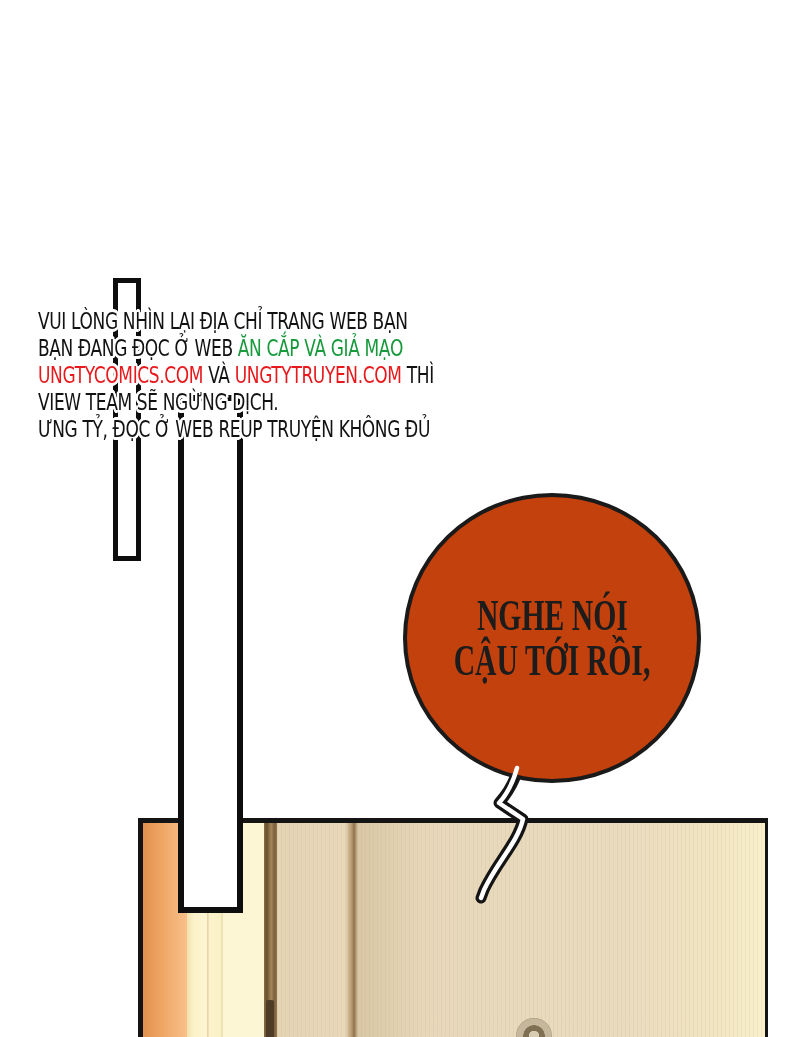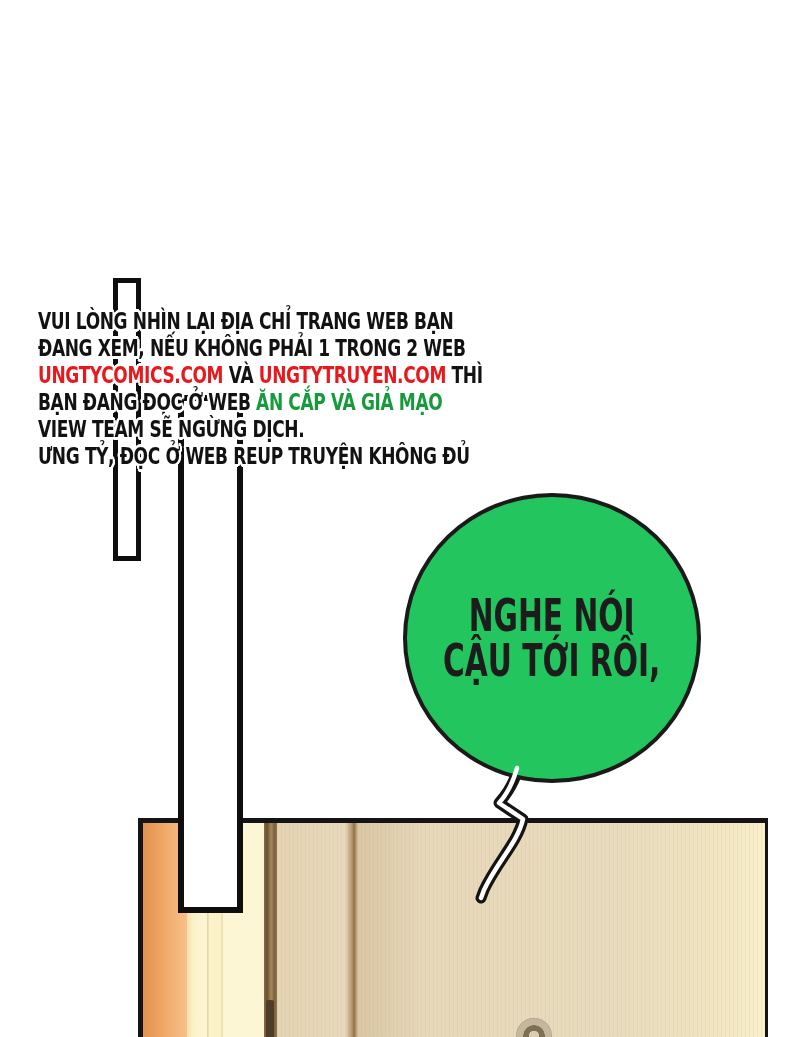--- a/index.html
+++ b/index.html
@@ -56,39 +56,39 @@
   .knob{
     position:absolute;left:516px;top:1018px;width:36px;height:36px;
     border-radius:50%;z-index:1;
     background:radial-gradient(circle at 50% 50%,
       #d8ccb3 0 5px,#7f7054 5.5px 10.5px,#c5b79c 11px 17px,#a5977c 18px);
   }
 
   
   .bubble{
     position:absolute;left:403px;top:493px;width:298px;height:290px;
-    background:#22c55e;border:4px solid #1a1a1a;border-radius:50%;
+    background:#c2410c;border:4px solid #1a1a1a;border-radius:50%;
     box-sizing:border-box;z-index:4;
-    display:flex;flex-direction:column;align-items:center;justify-content:center;
+    display:flex;flex-direction:column;align-items:center;justify-content:center;font-family:Liberation Serif, serif;
   }
   .bubble-line{
     font-size:45px;line-height:45px;font-weight:bold;color:var(--bubbletext,#1c1c1c);
     white-space:nowrap;letter-spacing:0px;
     display:inline-block;transform:scaleX(0.66);transform-origin:50% 50%;
   }
   svg.tail{position:absolute;left:0;top:0;z-index:3;pointer-events:none;}
   svg.tail.core{z-index:5;}
 
   
   .notice{
     position:absolute;left:38px;top:308px;z-index:6;
   }
   .n-line{
     height:27px;line-height:27px;white-space:nowrap;
-    font-size:23px;font-weight:bold;letter-spacing:-0.5px;
+    font-size:23px;font-weight:normal;letter-spacing:-0.5px;
   }
   .n-line .squeeze{
     display:inline-block;transform:scaleX(0.74);transform-origin:0 50%;
     text-shadow:
       -3px 0 0 #fff,3px 0 0 #fff,0 -3px 0 #fff,0 3px 0 #fff,
       -2px -2px 0 #fff,2px -2px 0 #fff,-2px 2px 0 #fff,2px 2px 0 #fff,
       -3px -1px 0 #fff,3px 1px 0 #fff,-1px 3px 0 #fff,1px -3px 0 #fff;
   }
 </style>
 </head>
@@ -115,18 +115,17 @@
   <span class="bubble-line">NGHE NÓI</span>
   <span class="bubble-line">CẬU TỚI RỒI,</span>
 </div>
 
 <svg class="tail core" width="793" height="1037" viewBox="0 0 793 1037">
   <path d="M517,768 C513,783 507,794 499,803 L523,819 C518,842 497,862 484,890 L481,898" fill="none" stroke="#ffffff" stroke-width="4.5" stroke-linecap="round" stroke-linejoin="round"></path>
 </svg>
 
 <div class="notice">
     <div class="n-line"><span class="squeeze"><span style="color: var(--black);">VUI LÒNG NHÌN LẠI ĐỊA CHỈ TRANG WEB BẠN</span></span></div>
-    <div class="n-line"><span class="squeeze"><span style="color: var(--black);">ĐANG XEM, NẾU KHÔNG PHẢI 1 TRONG 2 WEB</span></span></div>
+    <div class="n-line"><span class="squeeze"><span style="color: var(--black);">BẠN ĐANG ĐỌC Ở WEB </span><span style="color: var(--green);">ĂN CẮP VÀ GIẢ MẠO</span></span></div>
     <div class="n-line"><span class="squeeze"><span style="color: var(--red);">UNGTYCOMICS.COM</span><span style="color: var(--black);"> VÀ </span><span style="color: var(--red);">UNGTYTRUYEN.COM</span><span style="color: var(--black);"> THÌ</span></span></div>
-    <div class="n-line"><span class="squeeze"><span style="color: var(--black);">BẠN ĐANG ĐỌC Ở WEB </span><span style="color: var(--green);">ĂN CẮP VÀ GIẢ MẠO</span></span></div>
     <div class="n-line"><span class="squeeze"><span style="color: var(--black);">VIEW TEAM SẼ NGỪNG DỊCH.</span></span></div>
     <div class="n-line"><span class="squeeze"><span style="color: var(--black);">ƯNG TỶ, ĐỌC Ở WEB REUP TRUYỆN KHÔNG ĐỦ</span></span></div>
   </div>
 
 </body></html>

